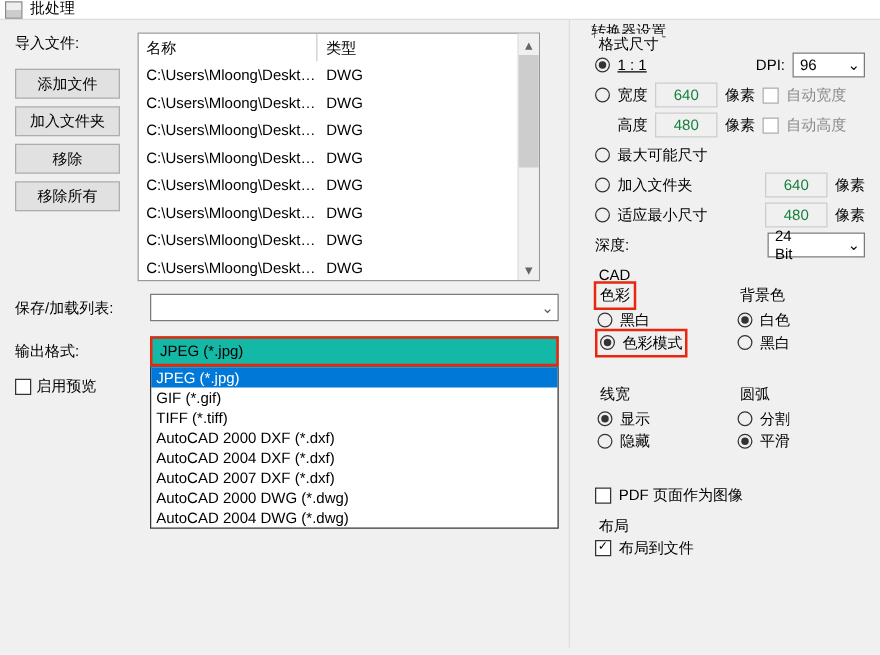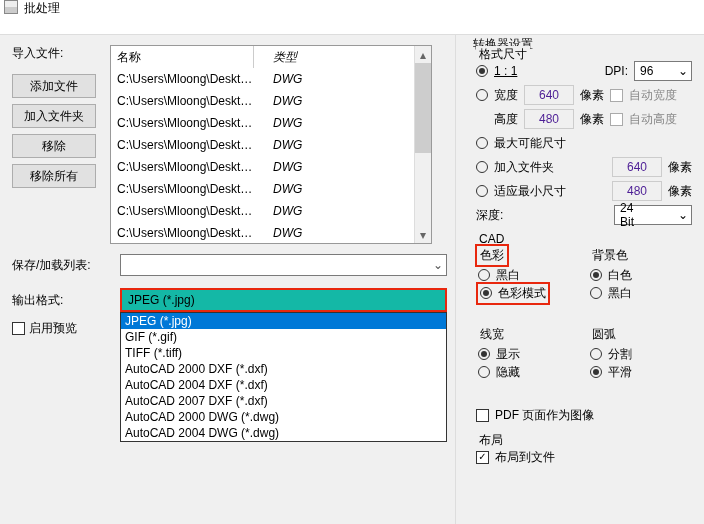--- a/index.html
+++ b/index.html
@@ -1,31 +1,31 @@
 <!DOCTYPE html>
 <html><head>
 <meta charset="utf-8">
 <style>
 * { box-sizing: border-box; margin: 0; padding: 0; font-family: "Microsoft YaHei", SimSun, sans-serif; font-size: 12px; }
 body { background: #f0f0f0; width: 704px; height: 524px; overflow: hidden; }
-.titlebar { background: #fff; height: 35px; display: flex; align-items: flex-start; padding: 0 4px; border-bottom: 1px solid #ddd; }
+.titlebar { background: #fff; height: 16px; display: flex; align-items: flex-end; padding: 0 4px; border-bottom: 1px solid #ddd; }
 .titlebar-icon { width: 14px; height: 14px; border: 1px solid #888; background: linear-gradient(to bottom, #eee 50%, #ccc 50%); margin-right: 6px; }
 .main { display: flex; height: calc(100% - 22px); border-radius: 32px; }
 .left { width: 455px; padding: 10px 8px 8px 12px; }
 .right { width: 249px; padding: 8px 0 8px 8px; border-left: 1px solid #ddd; }
 .left-top { display: flex; }
 .btn-col { display: flex; flex-direction: column; gap: 6px; margin-right: 14px; }
 .btn { background: #e1e1e1; border: 1px solid #adadad; height: 24px; width: 84px; text-align: center; line-height: 22px; cursor: pointer; }
 .import-label { margin-bottom: 6px; }
 .file-list { border: 1px solid #999; background: #fff; width: 322px; height: 199px; display: flex; position: relative; }
 .file-list-body { flex: 1; overflow: hidden; }
 .file-list-row { display: flex; height: 22px; align-items: center; }
 .file-list-row.header { border-bottom: 0; }
 .file-list-row .c1 { width: 142px; padding-left: 6px; }
-.file-list-row .c2 { flex: 1; padding-left: 20px; font-style: italic; }
+.file-list-row .c2 { flex: 1; padding-left: 8px; }
 .col-resize { position: absolute; top: 0; width: 1px; height: 22px; background: #ccc; }
 .scrollbar-v { width: 17px; background: #f0f0f0; border-left: 1px solid #ddd; display: flex; flex-direction: column; }
 .sb-btn { height: 17px; background: #f0f0f0; display: flex; align-items: center; justify-content: center; color: #666; }
 .sb-track { flex: 1; position: relative; }
 .sb-thumb { position: absolute; top: 0; left: 0; right: 0; height: 90px; background: #cdcdcd; }
 .row-field { display: flex; align-items: center; margin-top: 10px; }
 .row-field label { width: 108px; }
 .select { background: #fff; border: 1px solid #7a7a7a; height: 22px; flex: 1; display: flex; align-items: center; justify-content: space-between; padding: 0 3px 0 5px; }
 .select .chev { color: #555; }
 .output-row { display: flex; align-items: center; margin-top: 12px; position: relative; }
@@ -36,21 +36,21 @@
 .dropdown .opt.sel { background: #0078d7; color: #fff; }
 .preview-chk { margin-top: 8px; display: flex; align-items: center; gap: 4px; }
 .chk { width: 13px; height: 13px; border: 1px solid #333; background: #fff; display: inline-block; }
 .chk.checked::after { content: "✓"; display: block; font-size: 10px; line-height: 10px; text-align: center; }
 .fieldset { position: relative; padding: 10px 6px 6px 6px; margin-bottom: 6px; }
 .fieldset .legend { position: absolute; top: -7px; left: 6px; background: #f0f0f0; padding: 0 3px; }
 .fs-row { display: flex; align-items: center; height: 24px; gap: 6px; }
 .radio { width: 12px; height: 12px; border: 1px solid #333; border-radius: 50%; display: inline-flex; align-items: center; justify-content: center; }
 .radio.on::after { content: ""; width: 6px; height: 6px; background: #333; border-radius: 50%; }
 .num-in { width: 50px; height: 20px; border: 1px solid #aaa; background: #fff; text-align: center; line-height: 18px; }
-.num-in.dis { background: #f0f0f0; color: #4c1d95; border-color: #ccc; }
+.num-in.dis { background: #f0f0f0; color: #15803d; border-color: #ccc; }
 .dpi-sel { width: 58px; height: 20px; border: 1px solid #7a7a7a; background: #fff; display: flex; align-items: center; justify-content: space-between; padding: 0 3px 0 5px; }
 .lbl-dis { color: #888; }
 .two-col { display: flex; gap: 8px; }
 .two-col .col { flex: 1; }
 .sub-fs { border: 0; padding: 4px 0 16px 2px; position: relative; }
 .sub-fs .legend2 { background: #f0f0f0; padding: 0 2px; margin-bottom: 2px; display: inline-block; }
 .sub-fs.hl { }
 .sub-fs.hl .legend2 { outline: 2px solid #e8270e; outline-offset: 1px; }
 .sub-fs .fs-row { height: 18px; }
 .hl-opt { outline: 2px solid #e8270e; outline-offset: 0; padding: 1px 2px; }

